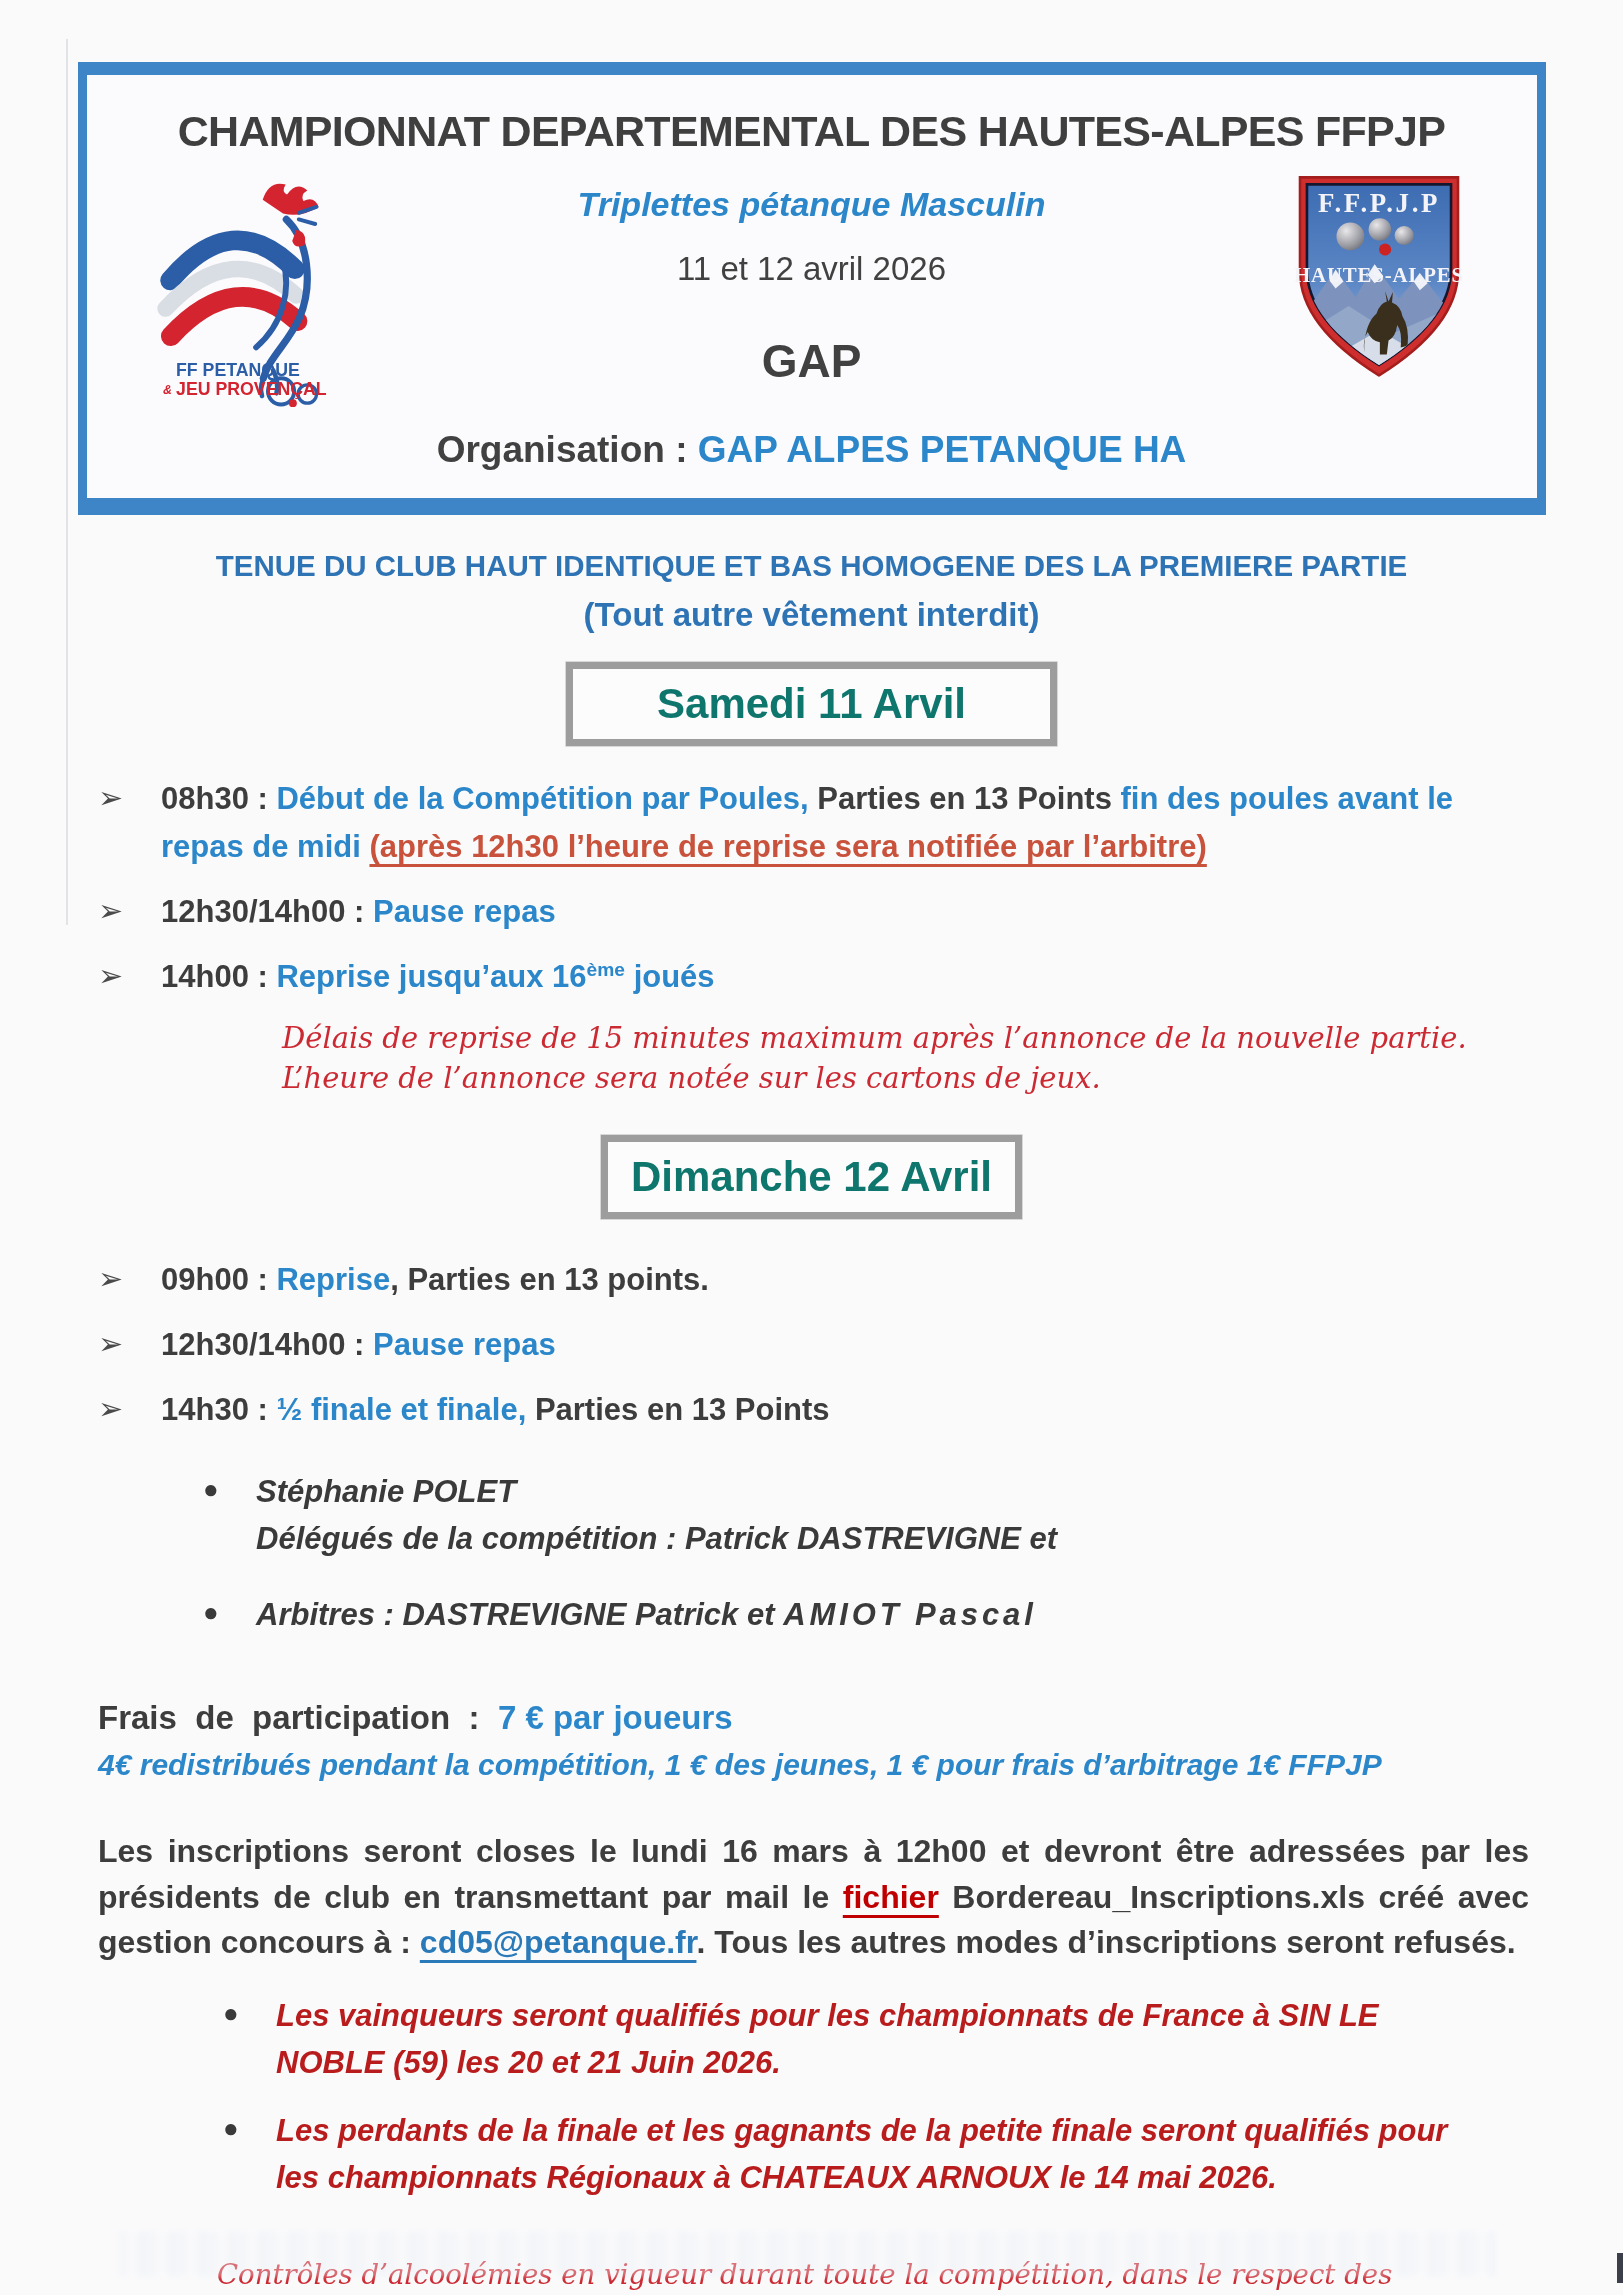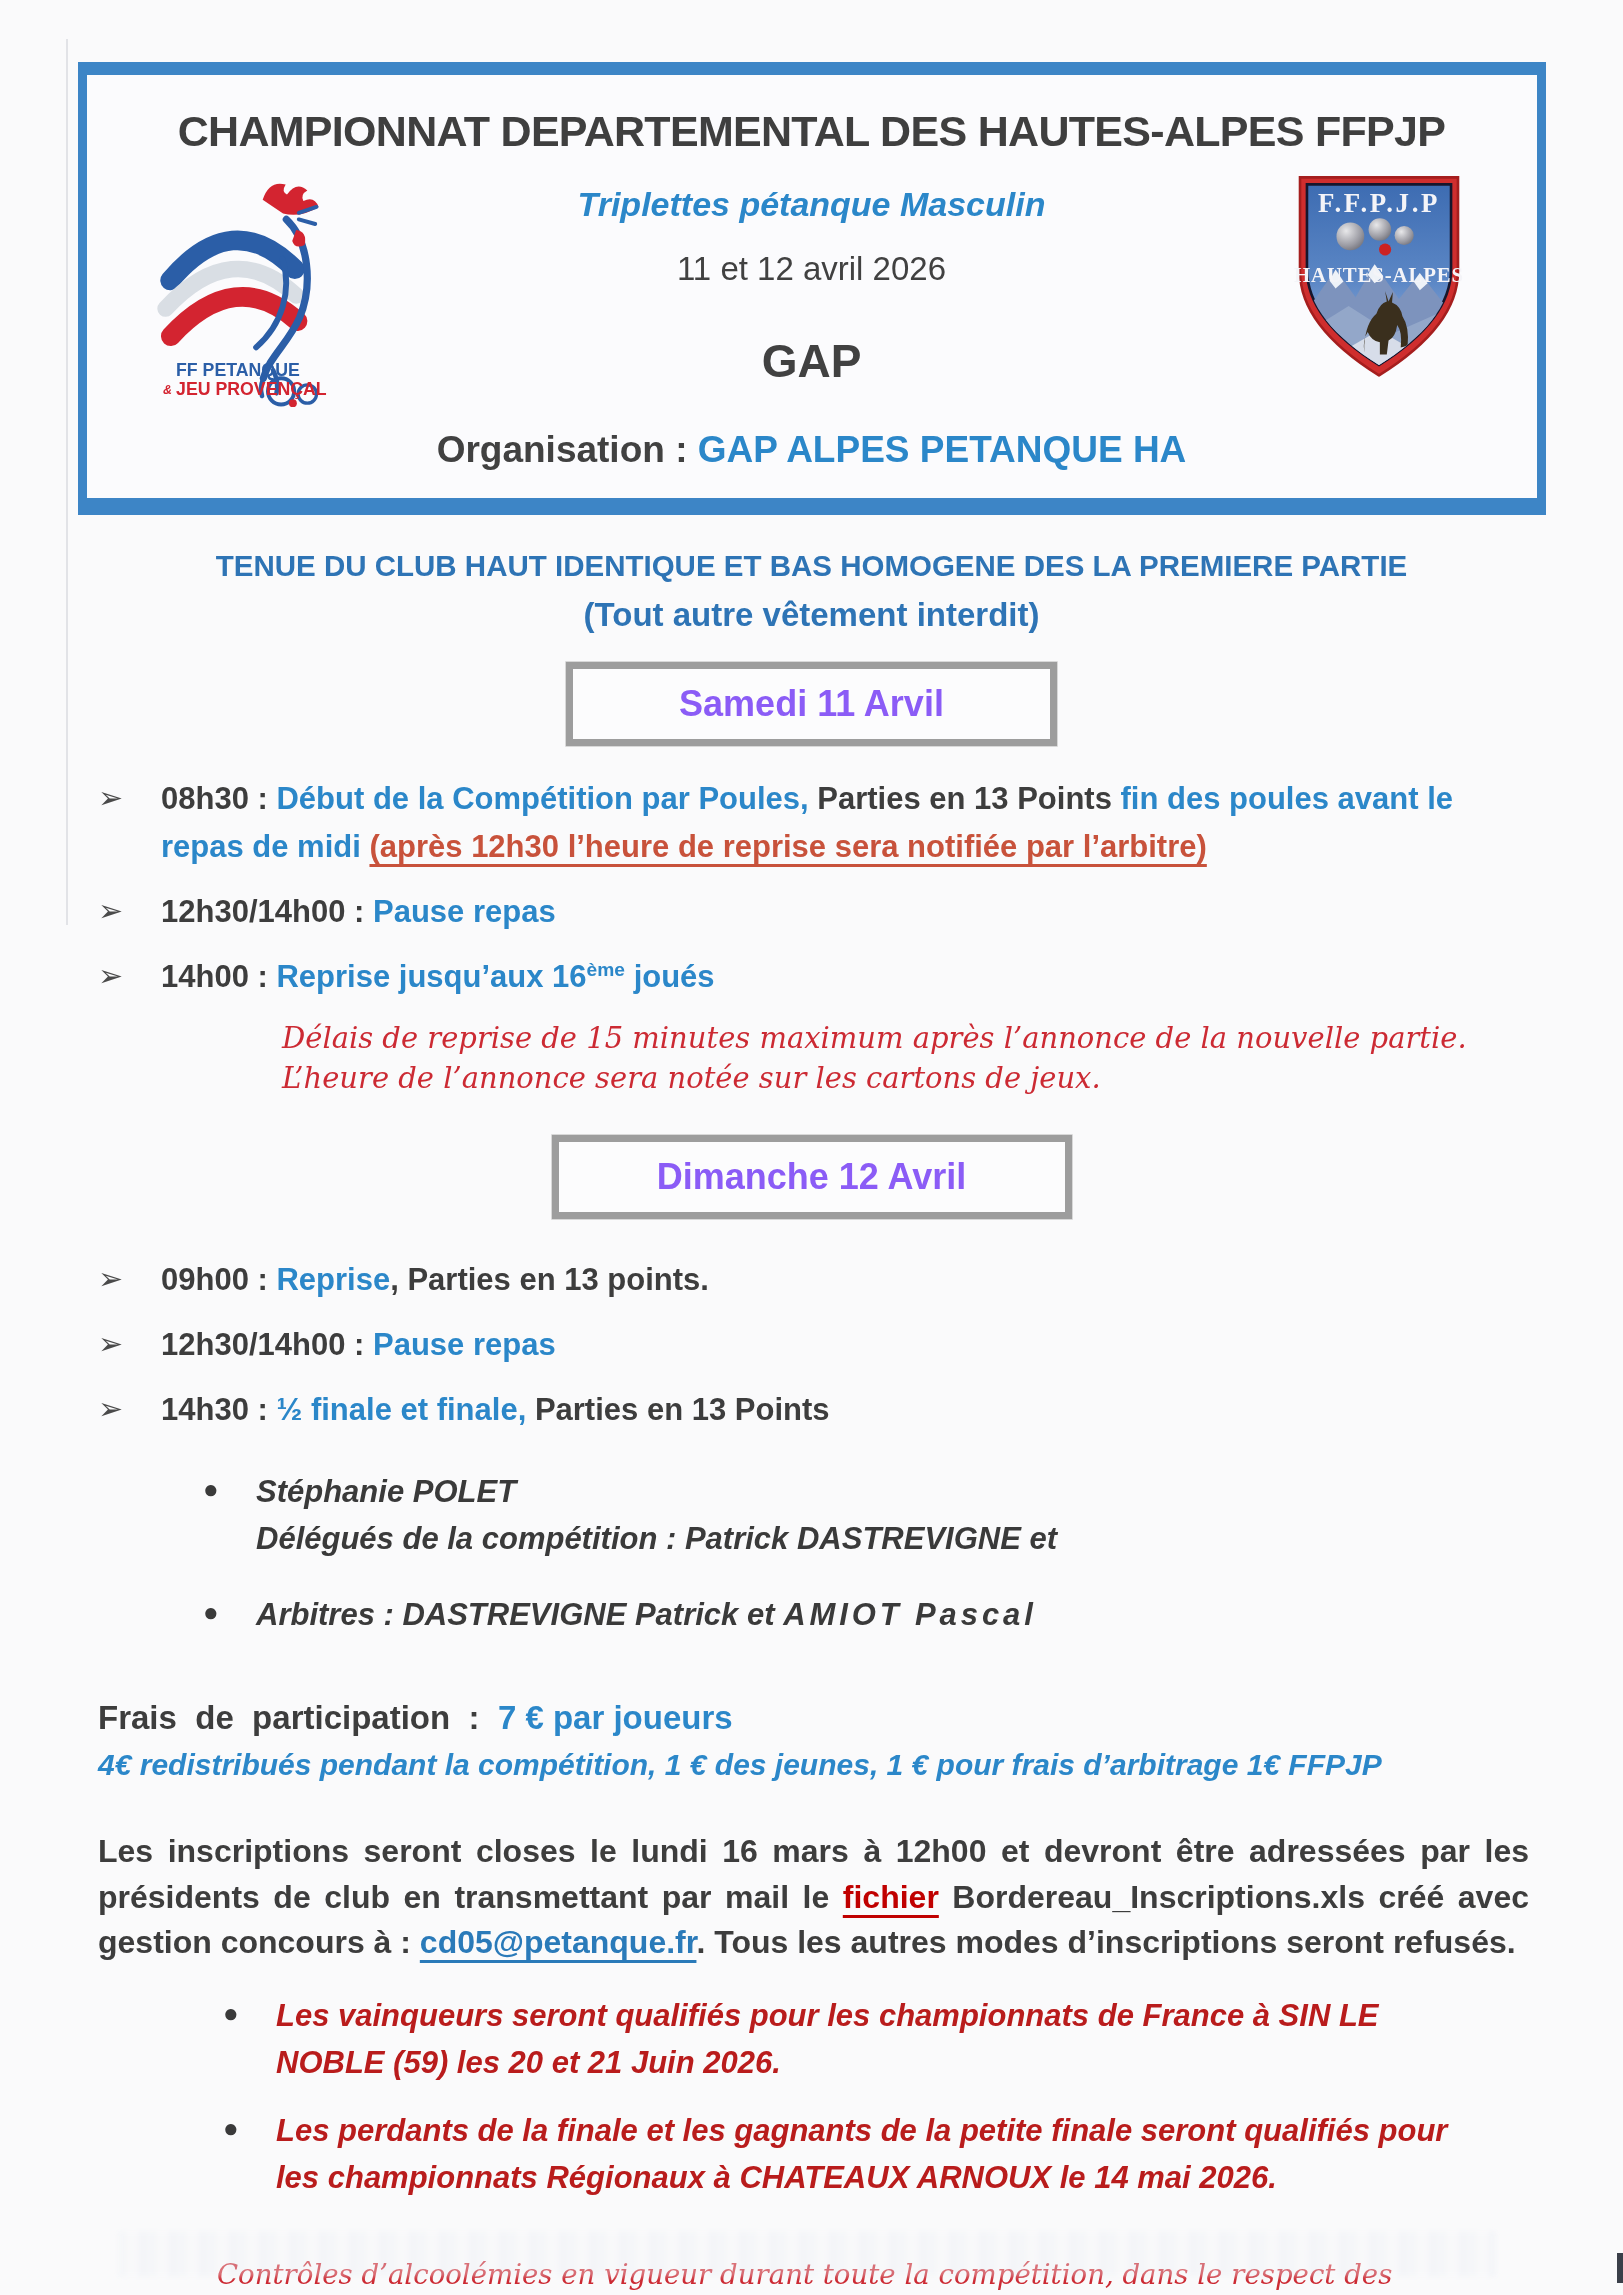--- a/index.html
+++ b/index.html
@@ -59,24 +59,24 @@
   .dress1{margin-top:34px;text-align:center;font-size:29.5px;font-weight:bold;color:var(--deepblue);}
   .dress2{margin-top:13px;text-align:center;font-size:33px;font-weight:bold;color:var(--deepblue);}
 
   
   .daybox{
     margin:27.6px auto 0;
     width:491px;height:84px;
     border:7.2px solid var(--box-gray);
     background:#fcfcfd;
     display:flex;align-items:center;justify-content:center;
-    font-size:36px;font-weight:bold;color:#8b5cf6;
+    font-size:42px;font-weight:bold;color:#0f766e;
     box-shadow:0 0 0 0.7px #c9c9c9;
   }
-  .daybox.sun{width:520px;margin-top:37px;}
+  .daybox.sun{width:421px;margin-top:37px;}
 
   
   .sched{margin:29px 98px 0 98px;}
   .sched-item{display:flex;margin-top:17px;}
   .sched-item:first-child{margin-top:0;}
   .arrow{flex:0 0 63px;font-size:30px;color:#4a4a4a;line-height:1.55;}
   .sched-text{font-size:31px;font-weight:bold;line-height:1.55;max-width:1352px;}
   .dk{color:var(--dark);}
   .bl{color:var(--azure);text-align:right;}
   .org-red{color:var(--orange-red);text-decoration:underline;text-decoration-thickness:2.6px;text-underline-offset:6.6px;}

